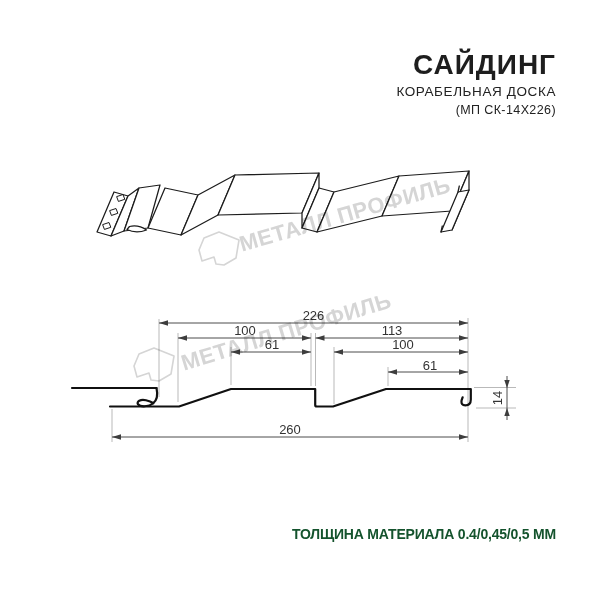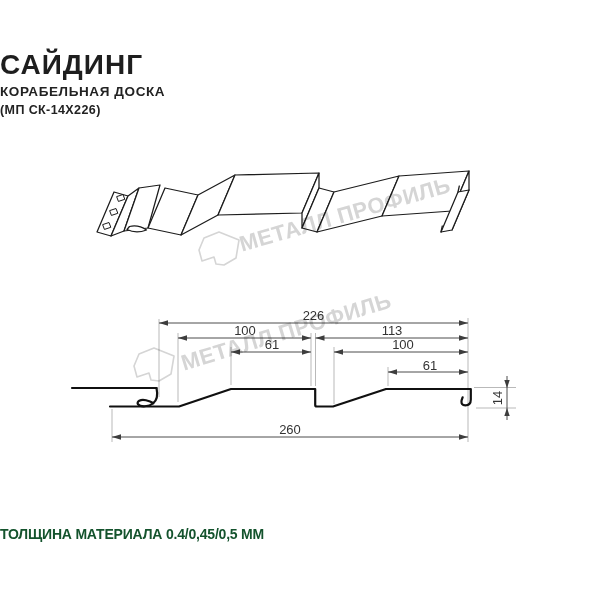--- a/index.html
+++ b/index.html
@@ -1,22 +1,22 @@
 <!DOCTYPE html>
 <html><head>
 <meta charset="utf-8">
 <style>
   html,body{margin:0;padding:0;background:#fff;}
   #stage{position:relative;width:600px;height:600px;background:#ffffff;overflow:hidden;
          font-family:"Liberation Sans", sans-serif;}
   .abs{position:absolute;}
-  .center-text{left:0;width:556px;text-align:left;}
+  .center-text{left:0;width:556px;text-align:right;}
   #title{top:49px;font-size:28px;font-weight:800;letter-spacing:1px;color:#1e1e1e;}
-  #subtitle{top:84px;font-size:13.5px;font-weight:700;letter-spacing:0.6px;color:#222;}
-  #model{top:103px;font-size:12.5px;font-weight:700;letter-spacing:0.4px;color:#222;}
+  #subtitle{top:84px;font-size:13.5px;font-weight:400;letter-spacing:0.6px;color:#222;}
+  #model{top:103px;font-size:12.5px;font-weight:400;letter-spacing:0.4px;color:#222;}
   #footer-text{top:526px;font-size:14px;font-weight:700;letter-spacing:-0.2px;color:#14532d;}
   .wm{mix-blend-mode:multiply;pointer-events:none;}
   .wm-text{font-size:22px;font-weight:700;letter-spacing:0.5px;color:#d5d5d5;white-space:nowrap;
            transform-origin:0 50%;}
   #wm1-text{left:240px;top:232px;transform:rotate(-16deg);}
   #wm2-text{left:182px;top:351px;transform:rotate(-17deg);}
   svg text{font-family:"Liberation Sans", sans-serif;font-size:13px;fill:#333;}
 </style>
 </head>
 <body>

